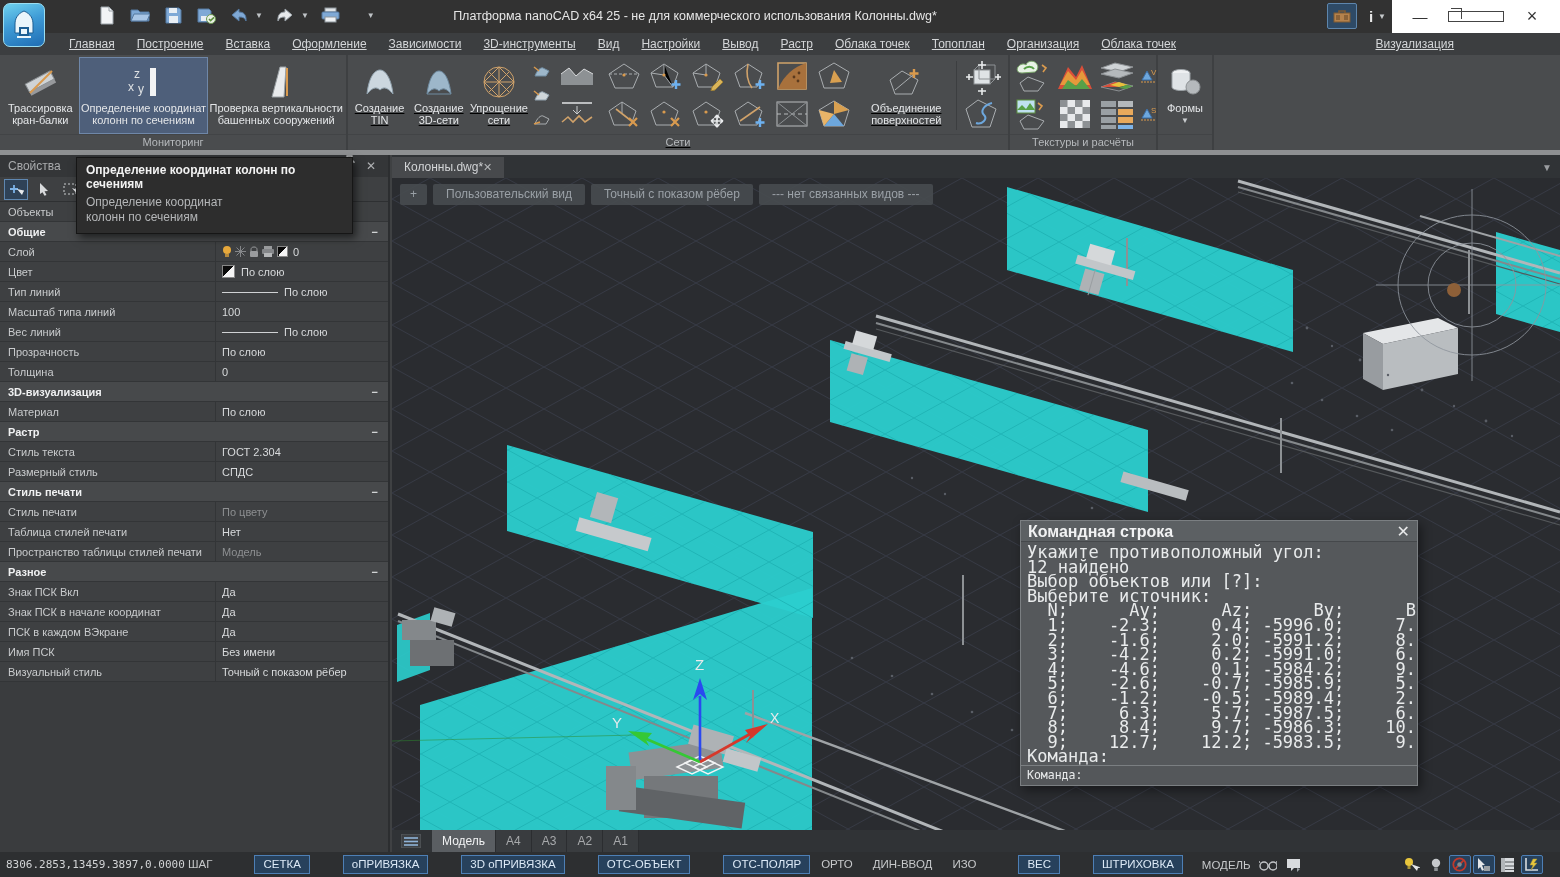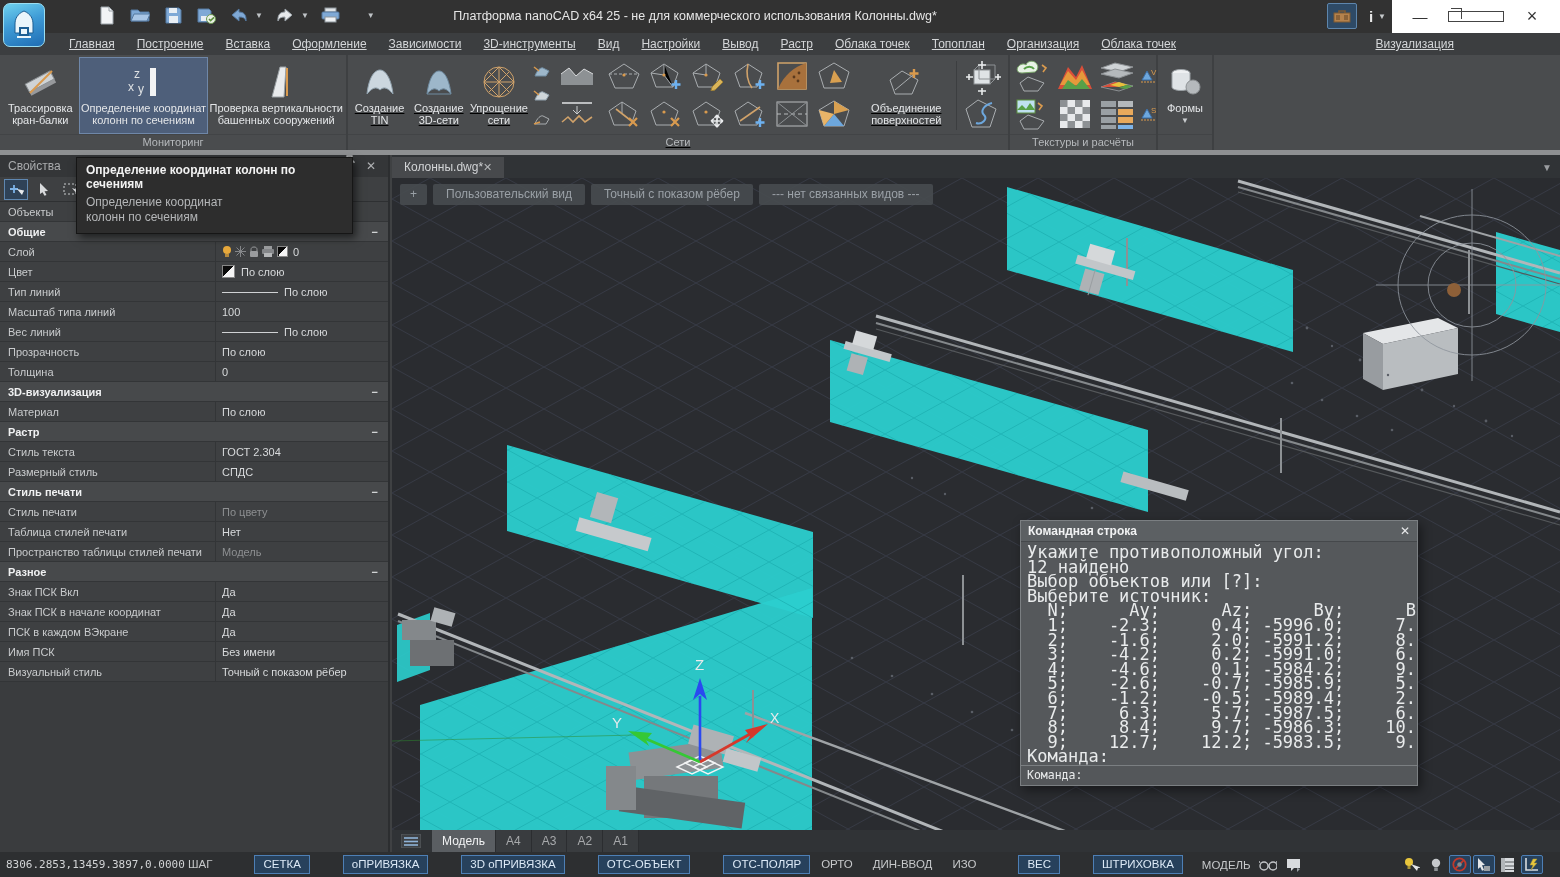--- a/index.html
+++ b/index.html
@@ -72,21 +72,21 @@
   .doctab{height:21px;background:#47494c;color:#d2d4d6;font-size:12px;line-height:21px;padding:0 12px;display:flex;align-items:center;}
   .doctab .x{color:#b5b7b9;font-size:11px;}
   .doctabs .dropcar{margin-left:auto;color:#9a9da0;font-size:10px;padding-right:8px;line-height:21px;}
   .viewport{position:absolute;left:392px;top:178px;width:1168px;height:652px;background:#2a2c30;overflow:hidden;}
   .vctrls{position:absolute;left:8px;top:6px;display:flex;gap:6px;z-index:20;}
   .vbtn{height:21px;line-height:21px;padding:0 13px;background:rgba(72,76,80,.88);color:#9aa0a6;font-size:12px;border-radius:2px;white-space:nowrap;}
   .vbtn.plus{padding:0 10px;}
 
   
   .cmdwin{position:absolute;left:628px;top:342px;width:398px;height:266px;background:#55585b;border:1px solid #7b7f82;box-shadow:3px 4px 10px rgba(0,0,0,.45);z-index:30;display:flex;flex-direction:column;}
-  .cmdhead{height:21px;background:#5c6063;border-bottom:1px solid #45484b;color:#f1f2f3;font-size:12px;font-weight:bold;line-height:21px;padding:0 7px;display:flex;}
+  .cmdhead{height:21px;background:#5c6063;border-bottom:1px solid #45484b;color:#f1f2f3;font-size:16px;font-weight:bold;line-height:21px;padding:0 7px;display:flex;}
   .cmdhead .sp{flex:1;}
   .cmdhead .x{color:#e8e9ea;font-weight:normal;}
   .cmdbody{flex:1;padding:3px 6px;overflow:hidden;}
   .cmdbody pre{margin:0;font-family:"DejaVu Sans Mono",monospace;font-size:17px;line-height:14.6px;color:#e9ebec;}
   .cmdprompt{height:20px;border-top:1px solid #7b7f82;background:#54575a;font-family:"DejaVu Sans Mono",monospace;font-size:11.5px;color:#e9ebec;line-height:19px;padding:0 6px;}
 
   
   .laytabs{position:absolute;left:392px;top:830px;width:1168px;height:22px;background:#303336;display:flex;align-items:center;}
   .laymenu{width:26px;height:16px;margin:0 8px 0 6px;display:flex;align-items:center;justify-content:center;}
   .ltab{height:22px;line-height:22px;padding:0 10px;font-size:12px;color:#a7a9ab;background:#393c3f;border-right:1px solid #2b2d30;}

